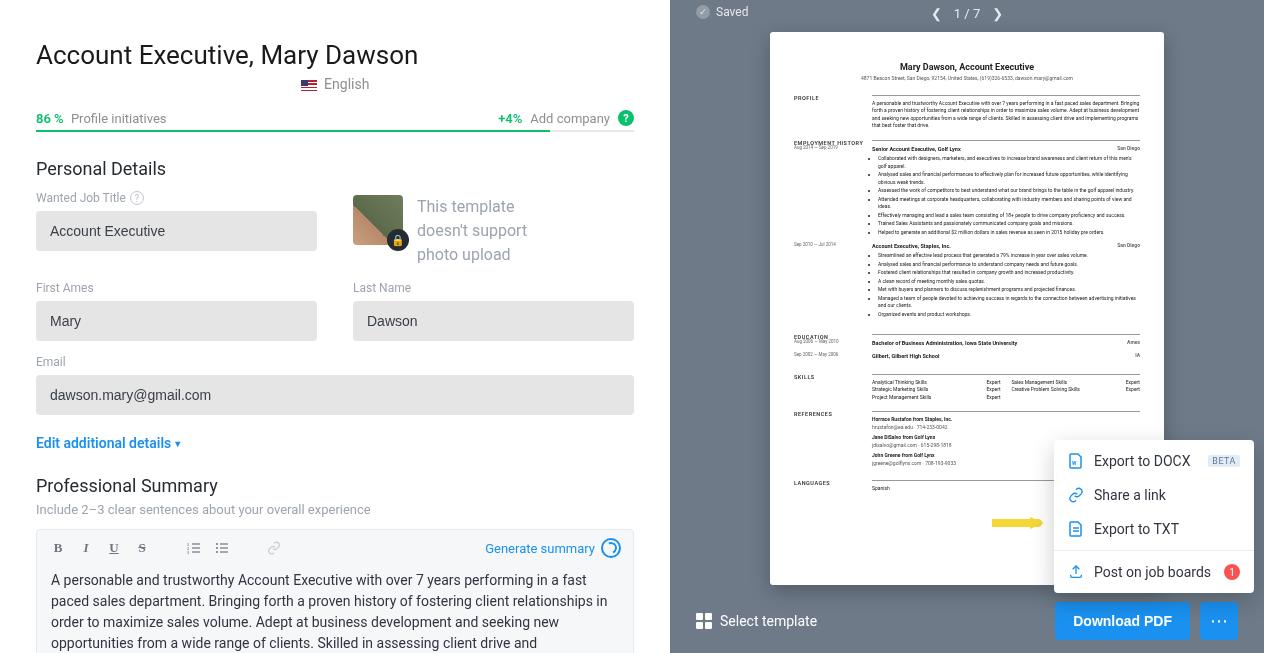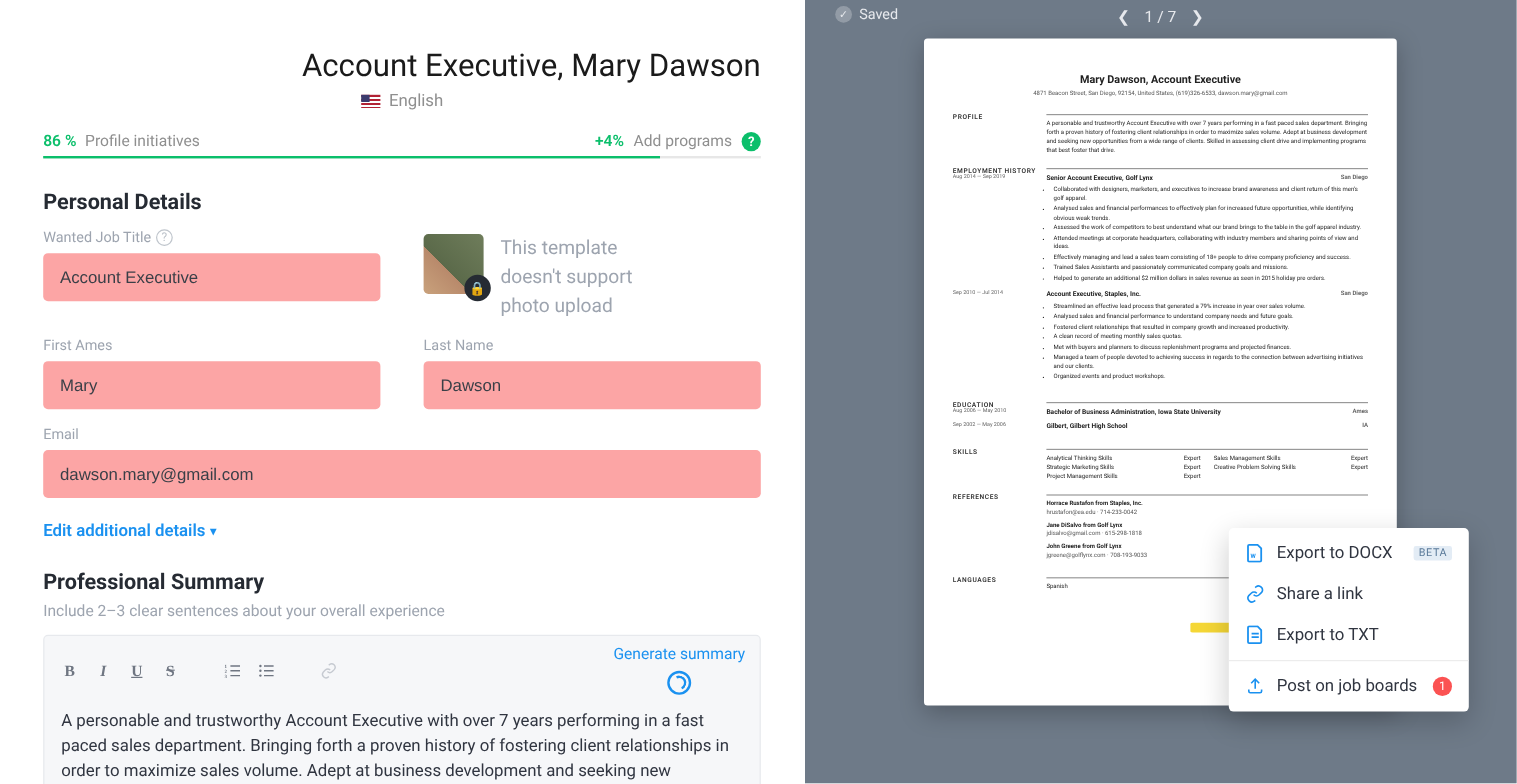--- a/index.html
+++ b/index.html
@@ -14,21 +14,21 @@
   }
   .left-panel {
     width: 670px;
     padding: 40px 36px 0 36px;
     overflow-y: auto;
     background: #fff;
   }
   .title {
     font-size: 26px;
     font-weight: 400;
-    text-align: right;
+    text-align: left;
     color: #1a1a1a;
     margin-bottom: 6px;
   }
   .lang-row {
     text-align: center;
     color: #8f8f8f;
     font-size: 14px;
     margin-bottom: 18px;
   }
   .flag {
@@ -62,37 +62,37 @@
     width: 16px; height: 16px; border-radius: 50%;
     background: #0bbf6b; color: #fff; font-size: 11px; font-weight: bold;
     display: inline-flex; align-items: center; justify-content: center;
   }
   .progress-bar {
     height: 2px; background: #e7e7e7; margin-bottom: 26px; position: relative;
   }
   .progress-fill { height: 100%; background: #0bbf6b; width: 86%; }
 
   .section-header {
-    font-size: 18px; font-weight: 700; color: #262b33; margin-bottom: 12px;
+    font-size: 18px; font-weight: 400; color: #262b33; margin-bottom: 12px;
   }
   .section-sub {
     font-size: 13px; color: #9da4af; margin-bottom: 12px; margin-top: -6px;
   }
 
   .field-row { display: flex; gap: 36px; margin-bottom: 14px; }
   .field { flex: 1; }
   .field-label {
     font-size: 12px; color: #9da4af; margin-bottom: 6px; display: flex; align-items: center; gap: 4px;
   }
   .qmark {
     width: 14px; height: 14px; border: 1px solid #bfc5cc; border-radius: 50%;
     color: #bfc5cc; font-size: 10px; display: inline-flex; align-items: center; justify-content: center;
   }
   .input {
-    width: 100%; height: 40px; background: #fca5a5; border: none; border-radius: 4px;
+    width: 100%; height: 40px; background: #e5e5e5; border: none; border-radius: 4px;
     padding: 0 14px; font-size: 14px; color: #3a3f47;
   }
   .photo-block { display: flex; gap: 14px; align-items: flex-start; }
   .photo-thumb {
     width: 50px; height: 50px; border-radius: 4px;
     background: linear-gradient(45deg, #c9a27c 0%, #b8896b 40%, #5b6a4a 40%, #6f7d5b 100%);
     position: relative;
   }
   .lock-badge {
     position: absolute; right: -6px; bottom: -6px; width: 22px; height: 22px;
@@ -108,21 +108,21 @@
 
   .editor {
     border: 1px solid #e7e9ed; border-radius: 4px; background: #f6f7f9;
   }
   .toolbar {
     display: flex; align-items: center; padding: 8px 12px; gap: 12px; justify-content: space-between;
   }
   .tool-group { display: flex; gap: 10px; align-items: center; }
   .tool-btn { width: 18px; height: 18px; color: #6f7682; font-size: 13px; font-weight: bold; font-family: Georgia, serif; display: inline-flex; align-items:center; justify-content:center; cursor:pointer; }
   .tool-gap { width: 14px; }
-  .gen-link { color: #1a91f0; font-size: 13px; display: inline-flex; align-items: center; gap: 6px; cursor: pointer; flex-direction: column; }
+  .gen-link { color: #1a91f0; font-size: 13px; display: inline-flex; align-items: center; gap: 6px; cursor: pointer; }
   .refresh-circle {
     width: 20px; height: 20px; border: 2px solid #1a91f0; border-radius: 50%; position: relative;
   }
   .refresh-circle::after {
     content: ""; position: absolute; top: 50%; left: 50%; width: 8px; height: 8px; border: 2px solid #1a91f0;
     border-left-color: transparent; border-bottom-color: transparent; border-radius: 50%;
     transform: translate(-50%,-50%) rotate(20deg);
   }
   .editor-body {
     padding: 4px 14px 14px 14px; font-size: 14px; color: #303540; line-height: 1.5;
@@ -177,21 +177,21 @@
   .download-btn {
     background: #1a91f0; color: #fff; font-size: 14px; font-weight: 600; border: none;
     height: 38px; padding: 0 18px; border-radius: 4px; cursor: pointer;
   }
   .more-btn {
     background: #1a91f0; color: #fff; border: none; width: 38px; height: 38px; border-radius: 4px;
     display: flex; align-items: center; justify-content: center; font-size: 18px; cursor: pointer;
   }
 
   .dropdown {
-    position: absolute; right: 40px; bottom: 60px; width: 200px; background: #fff; border-radius: 4px;
+    position: absolute; right: 10px; bottom: 60px; width: 200px; background: #fff; border-radius: 4px;
     box-shadow: 0 8px 24px rgba(0,0,0,0.2); padding: 4px 0; z-index: 10;
   }
   .dd-item {
     display: flex; align-items: center; gap: 10px; padding: 9px 14px; font-size: 14px; color: #303540;
     cursor: pointer;
   }
   .dd-ic { width: 16px; height: 16px; display: inline-flex; align-items: center; justify-content: center; color: #1a91f0; position: relative; }
   .beta-tag {
     font-size: 9px; background: #e3ecf5; color: #5a7a99; padding: 1px 4px; border-radius: 2px;
     margin-left: auto; letter-spacing: 0.5px;
@@ -218,21 +218,21 @@
     <span>English</span>
   </div>
 
   <div class="progress-row">
     <div class="progress-left">
       <span class="pct">86 %</span>
       <span>Profile initiatives</span>
     </div>
     <div class="progress-right">
       <span class="plus">+4%</span>
-      <span>Add programs</span>
+      <span>Add company</span>
       <span class="help-circle">?</span>
     </div>
   </div>
   <div class="progress-bar">
     <div class="progress-fill"></div>
   </div>
 
   <div class="section-header">Personal Details</div>
 
   <div class="field-row">
@@ -511,13 +511,28 @@
             <path d="M4 16v2a2 2 0 0 0 2 2h12a2 2 0 0 0 2-2v-2"></path>
             <path d="M12 3v12"></path>
             <path d="M7 8l5-5 5 5"></path>
           </svg>
       </span>
       <span>Post on job boards</span>
       <span class="badge-1">1</span>
     </div>
   </div>
 
+  <div class="preview-bottom">
+    <div class="select-template">
+      <span class="grid-icon">
+          <span></span>
+          <span></span>
+          <span></span>
+          <span></span>
+        </span>
+      <span>Select template</span>
+    </div>
+    <div class="bottom-right">
+      <button class="download-btn">Download PDF</button>
+      <button class="more-btn">⋯</button>
+    </div>
+  </div>
 </div>
 
 </body></html>

